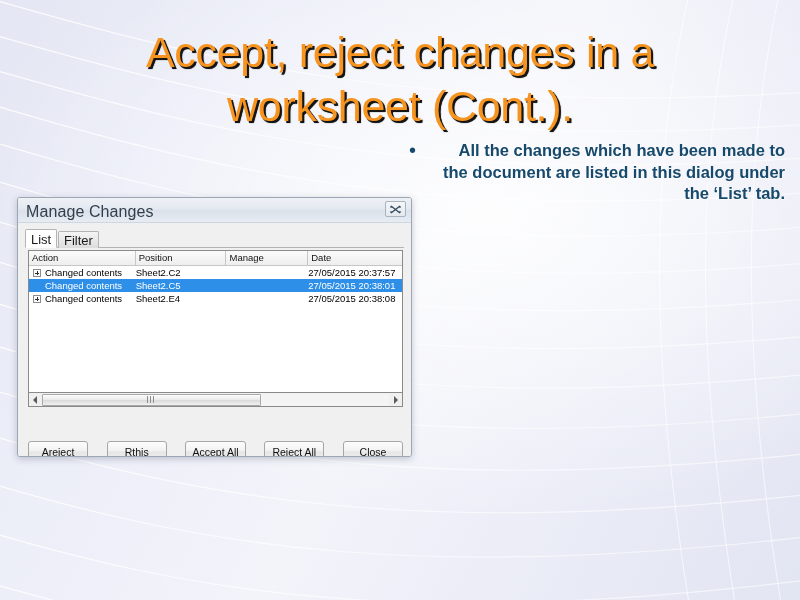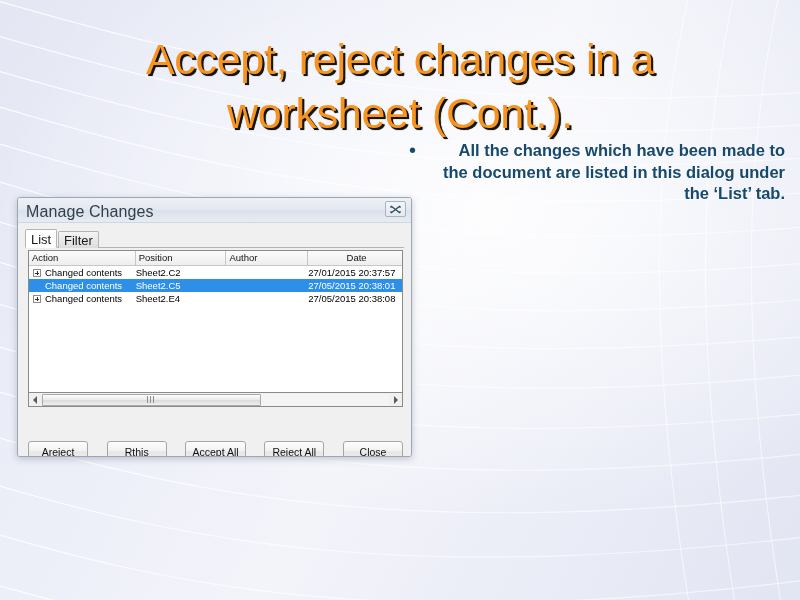--- a/index.html
+++ b/index.html
@@ -30,21 +30,21 @@
     inset: 0;
     width: 800px;
     height: 600px;
     pointer-events: none;
   }
 
   
   #title {
     position: absolute;
     left: 60px;
-    top: 32px;
+    top: 25px;
     width: 680px;
     text-align: center;
     font-size: 43px;
     line-height: 54px;
     font-weight: normal;
     color: #F79420;
     letter-spacing: -0.3px;
     text-shadow:
       2px 2px 0 #151515,
       2px 2px 1px #151515;
@@ -192,21 +192,21 @@
     font-size: 9.5px;
     color: #121212;
     padding: 1px 0 8px 3px;
     border-right: 1px solid #c6c6c6;
     white-space: nowrap;
     overflow: hidden;
   }
   .hcell.c0 { width: 107px; }
   .hcell.c1 { width: 91px; }
   .hcell.c2 { width: 82px; }
-  .hcell.c3 { width: 94px; border-right: none; text-align: center; }
+  .hcell.c3 { width: 94px; border-right: none; }
 
   .lrow {
     display: flex;
     height: 13px;
   }
   .lrow.selected { background: #2e8fe8; }
   .lrow.selected .lcell { color: #ffffff; }
   .lcell {
     box-sizing: border-box;
     font-size: 9.5px;
@@ -370,30 +370,30 @@
 
       <div id="tabstrip">
         <div class="tab active">List</div>
         <div class="tab inactive">Filter</div>
       </div>
 
       <div id="listbox">
         <div id="list-header">
           <div class="hcell c0">Action</div>
           <div class="hcell c1">Position</div>
-          <div class="hcell c2">Author</div>
+          <div class="hcell c2">Manage</div>
           <div class="hcell c3">Date</div>
         </div>
 
         <div class="lrow">
           <div class="lcell expander"><span class="plusbox"></span></div>
           <div class="lcell c0">Changed contents</div>
           <div class="lcell c1">Sheet2.C2</div>
           <div class="lcell c2"></div>
-          <div class="lcell c3">27/01/2015 20:37:57</div>
+          <div class="lcell c3">27/05/2015 20:37:57</div>
         </div>
 
         <div class="lrow selected">
           <div class="lcell expander"></div>
           <div class="lcell c0">Changed contents</div>
           <div class="lcell c1">Sheet2.C5</div>
           <div class="lcell c2"></div>
           <div class="lcell c3">27/05/2015 20:38:01</div>
         </div>
 

